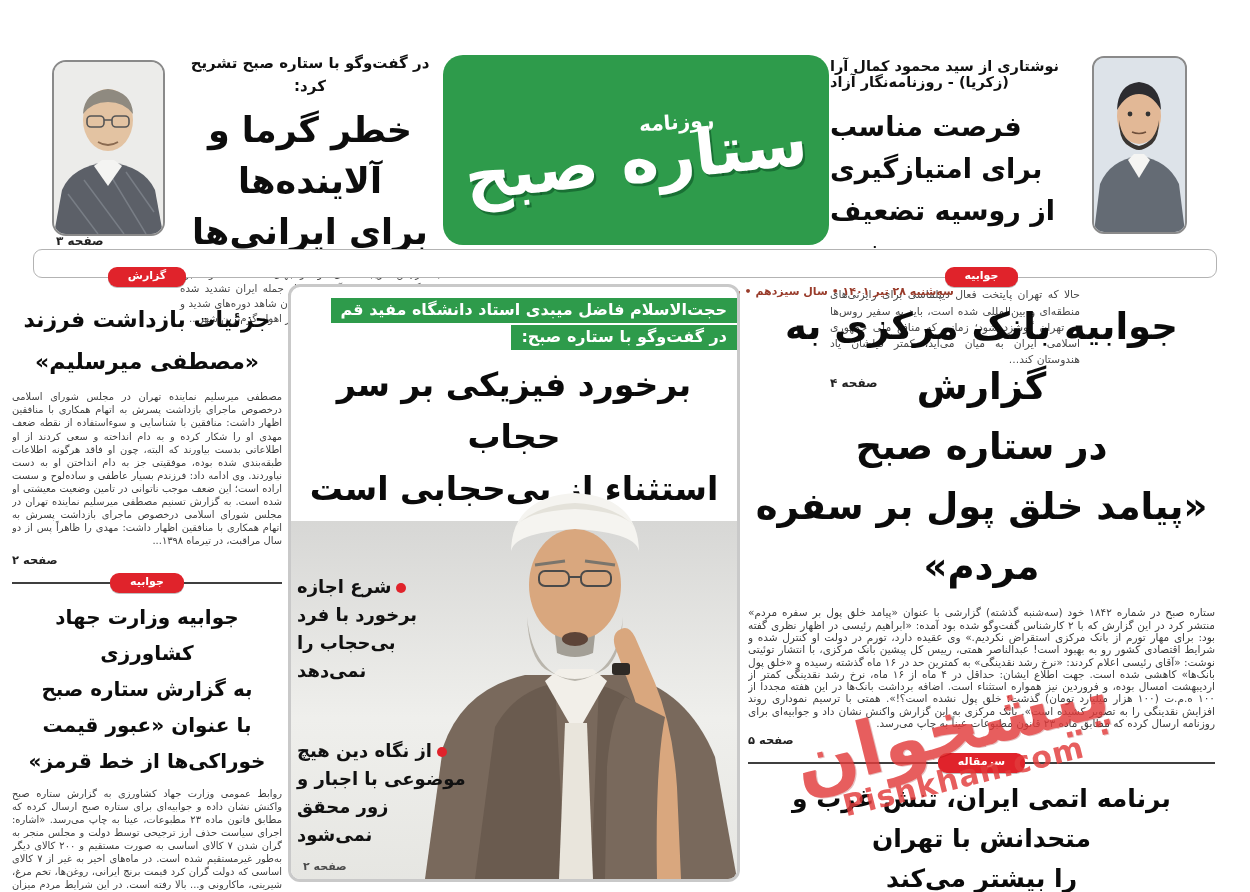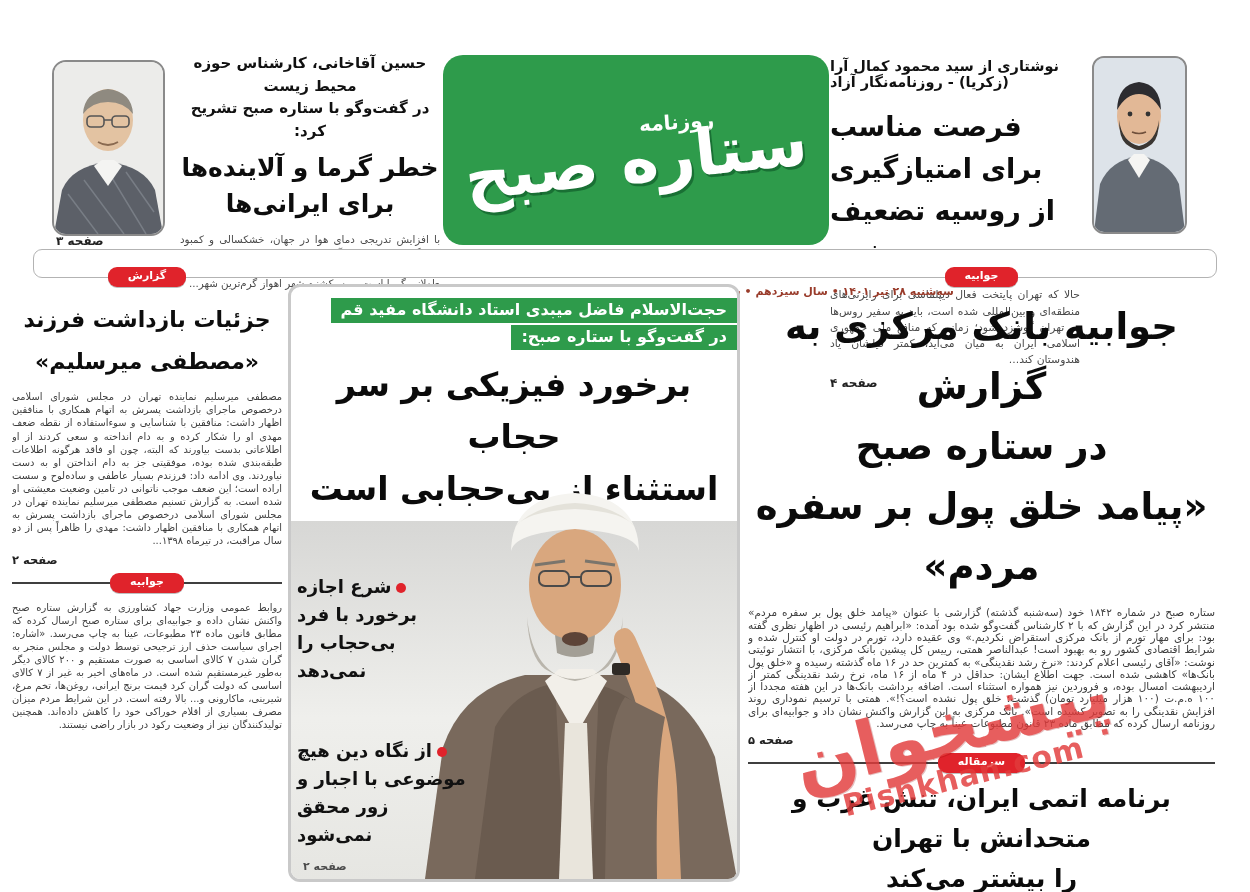--- a/index.html
+++ b/index.html
@@ -4,21 +4,21 @@
 <style>
   * { margin:0; padding:0; box-sizing:border-box; }
   body { background:#ffffff; font-family:"DejaVu Sans", sans-serif; }
   .page { position:relative; width:1250px; height:892px; background:#fff; overflow:hidden; direction:rtl; }
 
   
   .tl-article { position:absolute; left:10px; top:52px; width:432px; height:206px; }
   .tl-photo { position:absolute; left:42px; top:8px; width:113px; height:176px; border:2px solid #8a8a8a; border-radius:14px; overflow:hidden; background:#ececea; }
   .tl-text { position:absolute; left:170px; right:2px; top:0; }
   .tl-kicker { font-size:15px; font-weight:bold; text-align:center; line-height:1.5; color:#111; }
-  .tl-headline { margin-top:8px; font-size:25px; font-weight:900; text-align:center; line-height:1.45; color:#0d0d0d; }
+  .tl-headline { margin-top:8px; font-size:35px; font-weight:900; text-align:center; line-height:1.45; color:#0d0d0d; }
   .tl-body { margin-top:9px; font-size:10.3px; line-height:1.45; text-align:justify; color:#4a4a4a; }
   .tl-pageref { position:absolute; left:46px; top:182px; font-size:12px; font-weight:bold; color:#222; }
 
   .masthead { position:absolute; left:443px; top:55px; width:386px; height:190px; background:#2e9b4b; border-radius:20px; overflow:hidden; }
   .masthead-label { position:absolute; top:55px; right:115px; color:#fff; font-size:20px; font-weight:bold; transform:rotate(-4deg); }
   .masthead-title { position:absolute; top:68px; left:0; right:0; text-align:center; color:#fff; font-size:64px; font-weight:900; transform:rotate(-6deg); text-shadow:2px 3px 0 rgba(0,60,25,0.45); letter-spacing:-2px; }
 
   .tr-article { position:absolute; right:10px; top:40px; width:410px; height:215px; }
   .tr-photo { position:absolute; right:53px; top:16px; width:95px; height:178px; border:2px solid #8a8a8a; border-radius:12px; overflow:hidden; background:#dde3e9; }
   .tr-text { position:absolute; right:160px; left:0; top:18px; }
@@ -84,21 +84,20 @@
         <ellipse cx="54" cy="58" rx="25" ry="31" fill="#e3c3a2"></ellipse>
         <path d="M29,52 Q30,30 54,27 Q78,30 79,52 Q70,40 54,40 Q38,40 29,52 Z" fill="#8f8a80"></path>
         <rect x="33" y="54" width="17" height="11" rx="4" fill="none" stroke="#555" stroke-width="1.6"></rect>
         <rect x="58" y="54" width="17" height="11" rx="4" fill="none" stroke="#555" stroke-width="1.6"></rect>
         <line x1="50" y1="58" x2="58" y2="58" stroke="#555" stroke-width="1.6"></line>
         <path d="M44,80 Q54,86 64,80" stroke="#8a6a50" stroke-width="1.8" fill="none"></path>
       </svg>
     </div>
     <div class="tl-text">
       <div class="tl-kicker">
-        <span style="display:block">حسین آقاخانی، کارشناس حوزه محیط زیست</span>
         <span style="display:block">در گفت‌وگو با ستاره صبح تشریح کرد:</span>
       </div>
       <div class="tl-headline">
         <span style="display:block">خطر گرما و آلاینده‌ها</span>
         <span style="display:block">برای ایرانی‌ها</span>
       </div>
       <div class="tl-body">با افزایش تدریجی دمای هوا در جهان، خشکسالی و کمبود بارندگی در مناطق کم‌آب جهان از جمله ایران تشدید شده است. تا جایی‌که امروز سرتاسر جهان شاهد دوره‌های شدید و طولانی گرما است. روز یکشنبه شهر اهواز گرم‌ترین شهر...</div>
     </div>
     <div class="tl-pageref">صفحه ۳</div>
   </div>
@@ -144,20 +143,26 @@
     <div class="l-h1">
       <span style="display:block">جزئیات بازداشت فرزند</span>
       <span style="display:block">«مصطفی میرسلیم»</span>
     </div>
     <div class="l-body">مصطفی میرسلیم نماینده تهران در مجلس شورای اسلامی درخصوص ماجرای بازداشت پسرش به اتهام همکاری با منافقین اظهار داشت: منافقین با شناسایی و سوءاستفاده از نقطه ضعف مهدی او را شکار کرده و به دام انداخته و سعی کردند از او اطلاعاتی بدست بیاورند که البته، چون او فاقد هرگونه اطلاعات طبقه‌بندی شده بوده، موفقیتی جز به دام انداختن او به دست نیاوردند. وی ادامه داد: فرزندم بسیار عاطفی و ساده‌لوح و سست اراده است؛ این ضعف موجب ناتوانی در تامین وضعیت معیشتی او شده است. به گزارش تسنیم مصطفی میرسلیم نماینده تهران در مجلس شورای اسلامی درخصوص ماجرای بازداشت پسرش به اتهام همکاری با منافقین اظهار داشت: مهدی را ظاهراً پس از دو سال مراقبت، در تیرماه ۱۳۹۸...</div>
     <div class="l-pageref">صفحه ۲</div>
     <div class="divider">
       <div class="rule"></div>
       <span class="badge">جوابیه</span>
       <div class="rule"></div>
+    </div>
+    <div class="l-h2">
+      <span style="display:block">جوابیه وزارت جهاد کشاورزی</span>
+      <span style="display:block">به گزارش ستاره صبح</span>
+      <span style="display:block">با عنوان «عبور قیمت</span>
+      <span style="display:block">خوراکی‌ها از خط قرمز»</span>
     </div>
     <div class="l-body">روابط عمومی وزارت جهاد کشاورزی به گزارش ستاره صبح واکنش نشان داده و جوابیه‌ای برای ستاره صبح ارسال کرده که مطابق قانون ماده ۲۳ مطبوعات، عینا به چاپ می‌رسد. «اشاره: اجرای سیاست حذف ارز ترجیحی توسط دولت و مجلس منجر به گران شدن ۷ کالای اساسی به صورت مستقیم و ۲۰۰ کالای دیگر به‌طور غیرمستقیم شده است. در ماه‌های اخیر به غیر از ۷ کالای اساسی که دولت گران کرد قیمت برنج ایرانی، روغن‌ها، تخم مرغ، شیرینی، ماکارونی و... بالا رفته است. در این شرایط مردم میزان مصرف بسیاری از اقلام خوراکی خود را کاهش داده‌اند. همچنین تولیدکنندگان نیز از وضعیت رکود در بازار راضی نیستند.</div>
 
   </div>
 
   <div class="center-box">
     <div class="c-kicker">
       <span>حجت‌الاسلام فاضل میبدی استاد دانشگاه مفید قم</span><br>
       <span>در گفت‌وگو با ستاره صبح:</span>
     </div>

